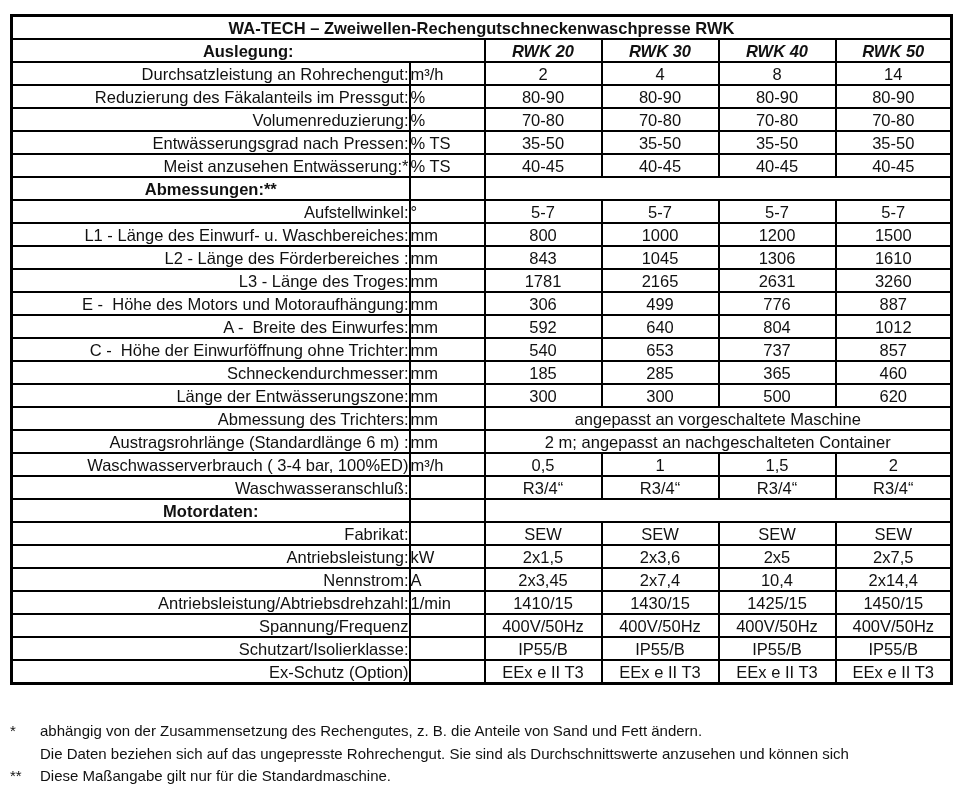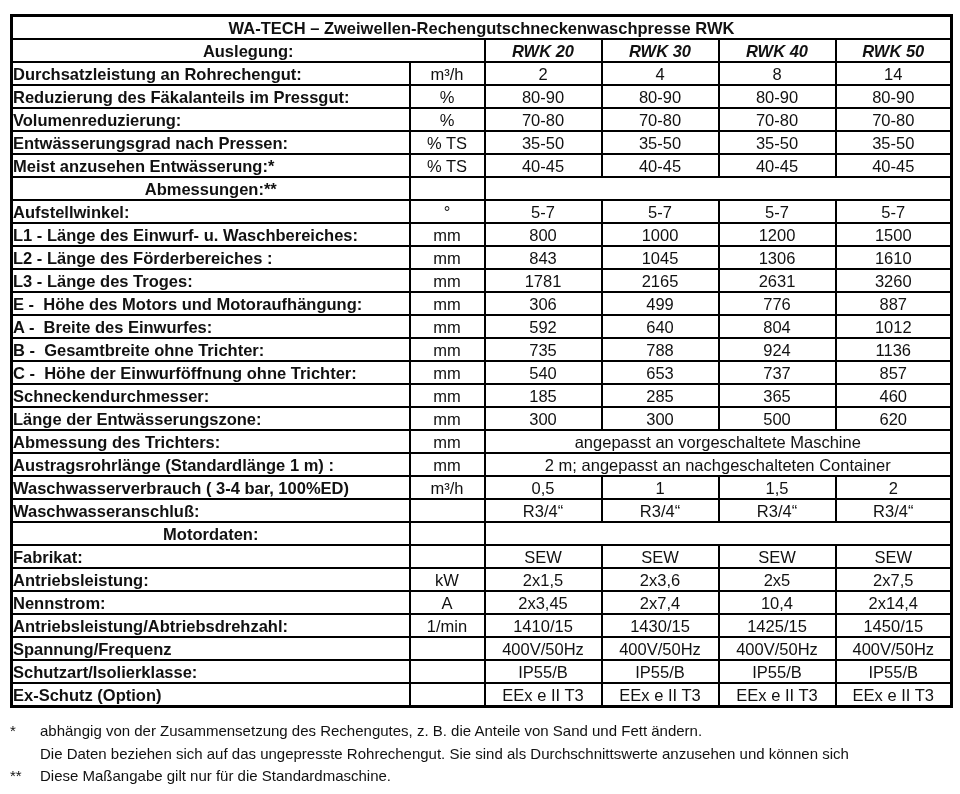--- a/index.html
+++ b/index.html
@@ -27,33 +27,32 @@
     padding: 0;
     overflow: hidden;
     vertical-align: middle;
   }
   td.title {
     font-weight: bold;
     text-align: center;
     font-size: 17px;
   }
   td.label {
-    text-align: left;
+    text-align: right;
     padding-left: 6px;
     white-space: pre;
-    font-weight: bold;
   }
   td.section {
     font-weight: bold;
     text-align: center;
     white-space: normal;
     padding-left: 0;
   }
   td.header-label { padding-right: 75px; }
-  td.unit   { text-align: center; }
+  td.unit   { text-align: left; }
   td.value  { text-align: center; }
   td.colhead { text-align: center; font-weight: bold; font-style: italic; }
 
   .footnotes {
     position: absolute;
     left: 10px;
     top: 720px;
     width: 935px;
     font-size: 15px;
     line-height: 22.5px;
@@ -176,28 +175,20 @@
           </tr>
           <tr>
             <td class="label">A -  Breite des Einwurfes:</td>
             <td class="unit">mm</td>
             <td class="value">592</td>
             <td class="value">640</td>
             <td class="value">804</td>
             <td class="value">1012</td>
           </tr>
           <tr>
-            <td class="label">B -  Gesamtbreite ohne Trichter:</td>
-            <td class="unit">mm</td>
-            <td class="value">735</td>
-            <td class="value">788</td>
-            <td class="value">924</td>
-            <td class="value">1136</td>
-          </tr>
-          <tr>
             <td class="label">C -  Höhe der Einwurföffnung ohne Trichter:</td>
             <td class="unit">mm</td>
             <td class="value">540</td>
             <td class="value">653</td>
             <td class="value">737</td>
             <td class="value">857</td>
           </tr>
           <tr>
             <td class="label">Schneckendurchmesser:</td>
             <td class="unit">mm</td>
@@ -213,21 +204,21 @@
             <td class="value">300</td>
             <td class="value">500</td>
             <td class="value">620</td>
           </tr>
           <tr>
             <td class="label">Abmessung des Trichters:</td>
             <td class="unit">mm</td>
             <td class="value" colspan="4">angepasst an vorgeschaltete Maschine</td>
           </tr>
           <tr>
-            <td class="label">Austragsrohrlänge (Standardlänge 1 m) :</td>
+            <td class="label">Austragsrohrlänge (Standardlänge 6 m) :</td>
             <td class="unit">mm</td>
             <td class="value" colspan="4">2 m; angepasst an nachgeschalteten Container</td>
           </tr>
           <tr>
             <td class="label">Waschwasserverbrauch ( 3-4 bar, 100%ED)</td>
             <td class="unit">m³/h</td>
             <td class="value">0,5</td>
             <td class="value">1</td>
             <td class="value">1,5</td>
             <td class="value">2</td>

